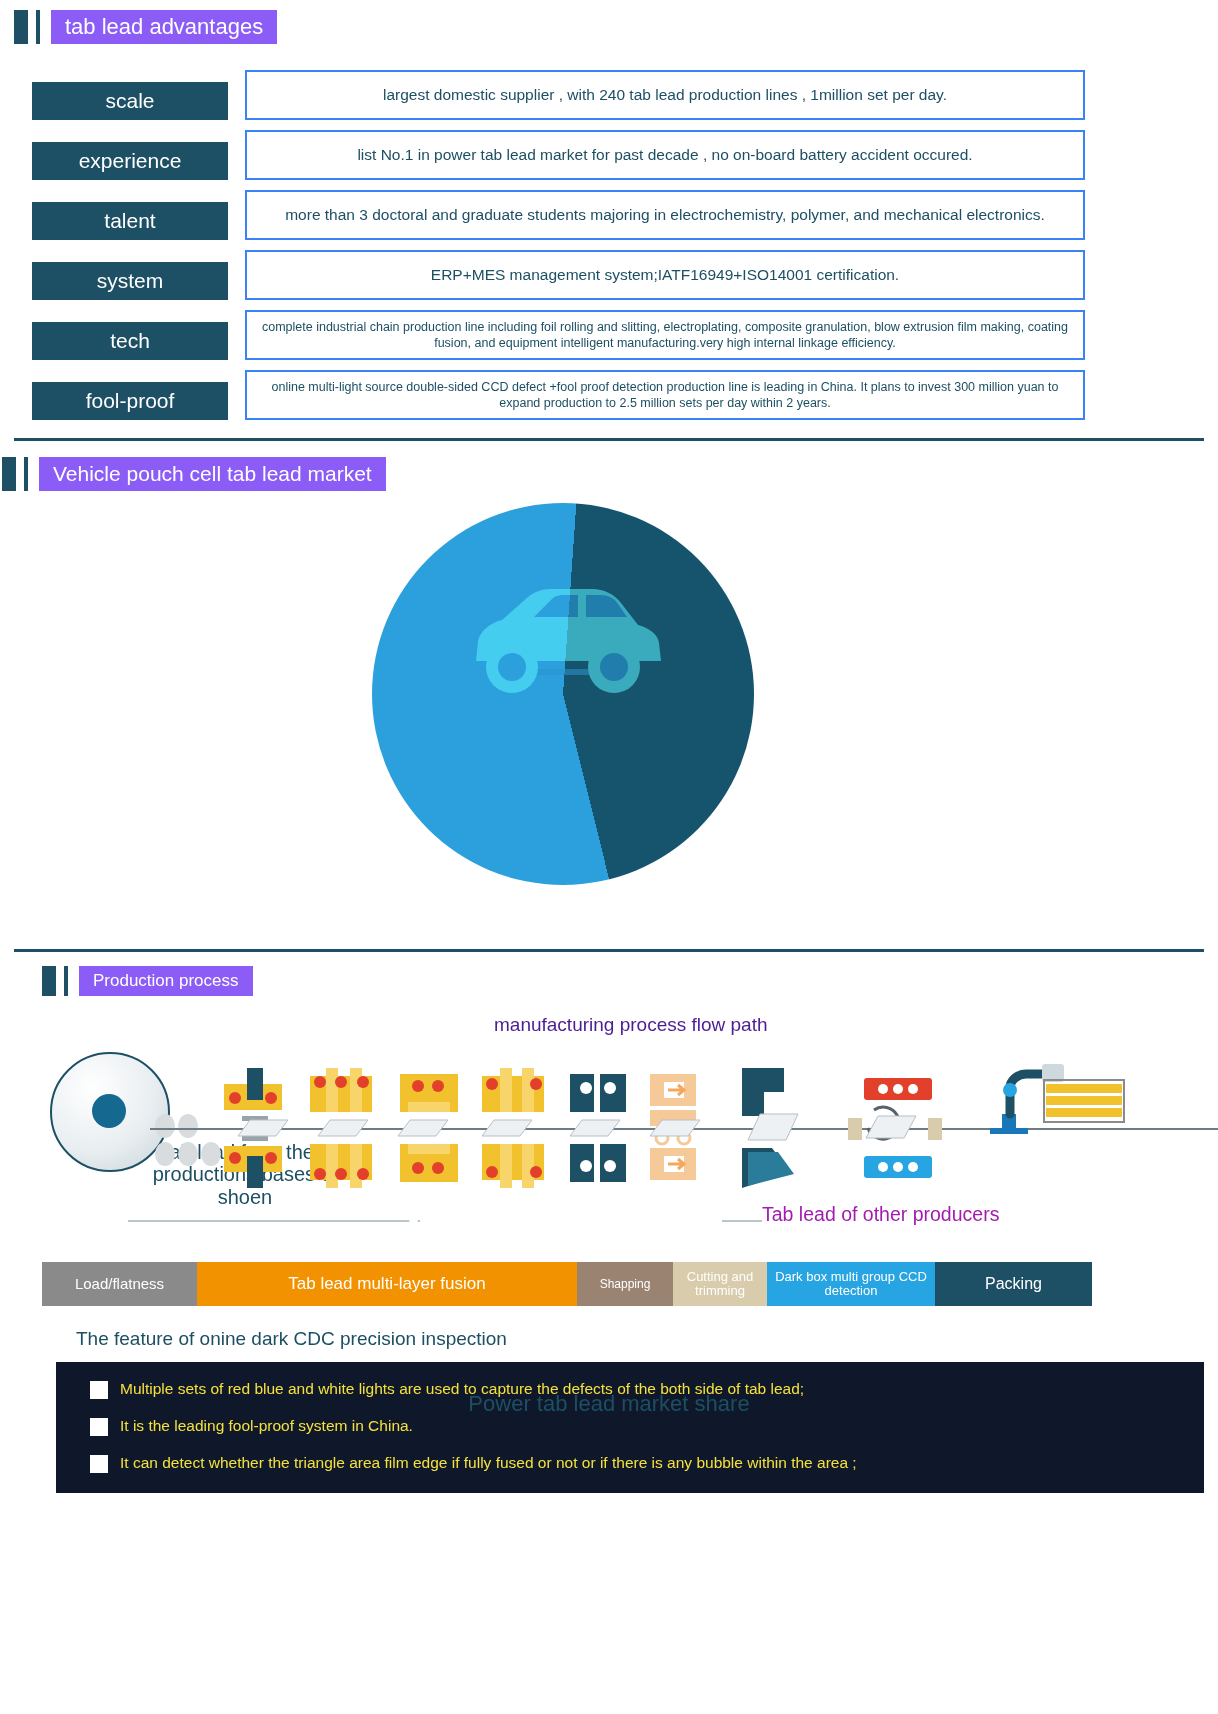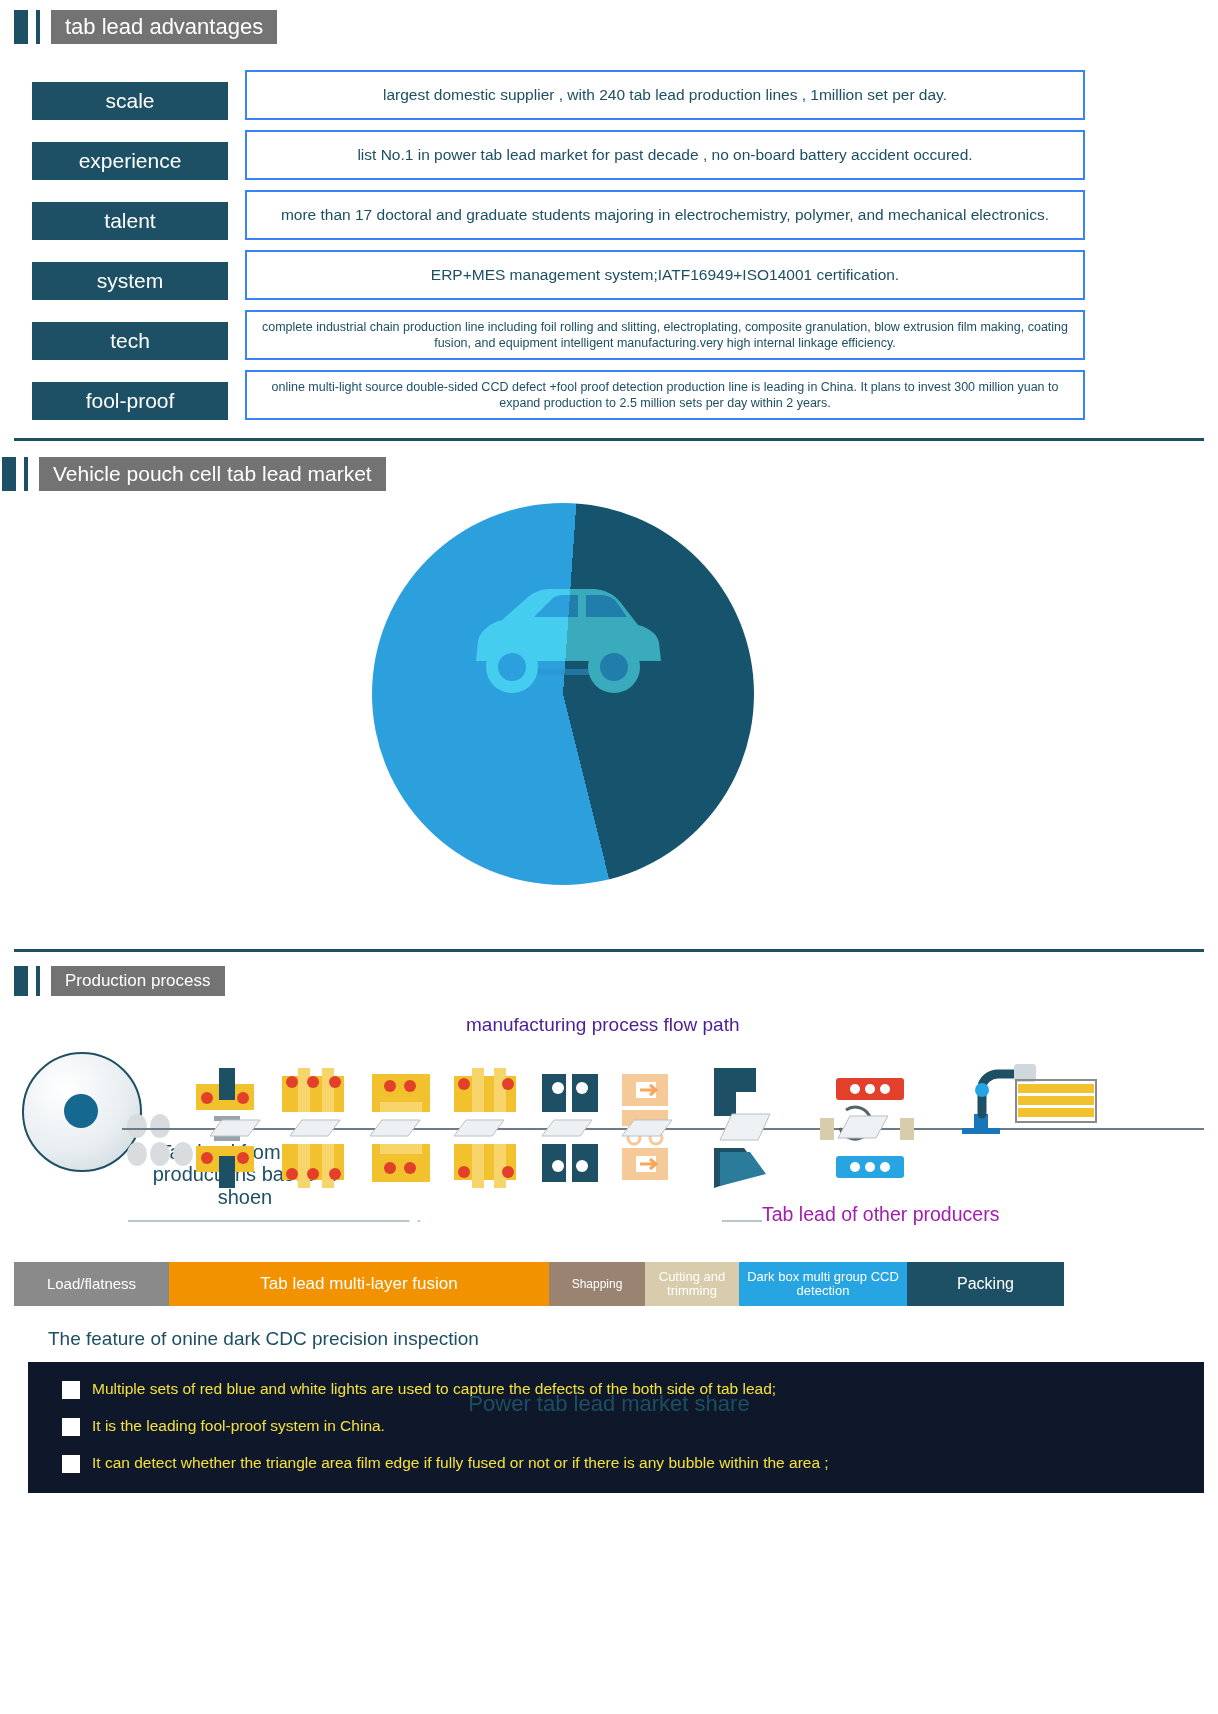--- a/index.html
+++ b/index.html
@@ -11,21 +11,21 @@
     color: #1d4f63;
     overflow: hidden;
     position: relative;
   }
 
   
   .sec-head { display: flex; align-items: stretch; height: 34px; }
   .sec-head .bar1 { width: 14px; background: #1d5065; margin-right: 5px; }
   .sec-head .bar2 { width: 10px; background: #1d5065; margin-right: 8px;
                     border-left: 3px solid #ffffff; border-right: 3px solid #ffffff; }
-  .sec-head .pill { background: #737373; color: #ffffff; display: flex;
+  .sec-head .pill { background: #8b5cf6; color: #ffffff; display: flex;
                     align-items: center; padding: 0 14px; white-space: nowrap; }
 
   
   #sec-advantages { padding: 10px 0 0 14px; }
   #adv-title { font-size: 22px; }
   .adv-rows { margin-top: 26px; }
   .adv-row { display: flex; align-items: stretch; margin-bottom: 10px; height: 50px; }
   .adv-key {
     width: 196px; margin-left: 18px; background: #1d5065; color: #ffffff;
     display: flex; align-items: center; justify-content: center;
@@ -74,21 +74,21 @@
   #label-right {
     position: absolute; left: 762px; top: 762px; width: 310px;
     font-size: 19.5px; color: #a21caf;
   }
   #pie-caption {
     position: absolute; left: 0; top: 950px; width: 1218px; text-align: center;
     font-size: 22px; color: #1d4f63;
   }
 
   
-  #sec-process { padding: 14px 0 0 14px; }
+  #sec-process { padding: 14px 0 0 14px; margin-left: 28px; }
   #proc-title { font-size: 17px; }
 
   .flow-area { position: relative; height: 250px; margin-top: 10px; }
   #flow-caption { position: absolute; left: 452px; top: 8px; font-size: 19px; color:#4c1d95; }
 
   .reel { position: absolute; left: 8px; top: 46px; width: 120px; height: 120px;
           border-radius: 50%; border: 2px solid #1d5065;
           background: radial-gradient(circle at 35% 30%, #ffffff 0%, #e9eef1 55%, #c9d4da 100%); }
   .reel-hub { position: absolute; left: 50px; top: 88px; width: 34px; height: 34px;
               border-radius: 50%; background: #15688f; }
@@ -124,21 +124,21 @@
     <div class="adv-row">
       <div class="adv-key">scale</div>
       <div class="adv-val big">largest domestic supplier , with 240 tab lead production lines , 1million set per day.</div>
     </div>
     <div class="adv-row">
       <div class="adv-key">experience</div>
       <div class="adv-val big">list No.1 in power tab lead market for past decade ,  no on-board battery accident occured.</div>
     </div>
     <div class="adv-row">
       <div class="adv-key">talent</div>
-      <div class="adv-val big">more than 17 doctoral and graduate students majoring in electrochemistry, polymer, and mechanical electronics.</div>
+      <div class="adv-val big">more than 3 doctoral and graduate students majoring in electrochemistry, polymer, and mechanical electronics.</div>
     </div>
     <div class="adv-row">
       <div class="adv-key">system</div>
       <div class="adv-val big">ERP+MES management system;IATF16949+ISO14001 certification.</div>
     </div>
     <div class="adv-row">
       <div class="adv-key">tech</div>
       <div class="adv-val small">complete industrial chain production line including foil rolling and slitting, electroplating, composite granulation, blow extrusion film making, coating fusion, and equipment intelligent manufacturing.very high internal linkage efficiency.</div>
     </div>
     <div class="adv-row">

